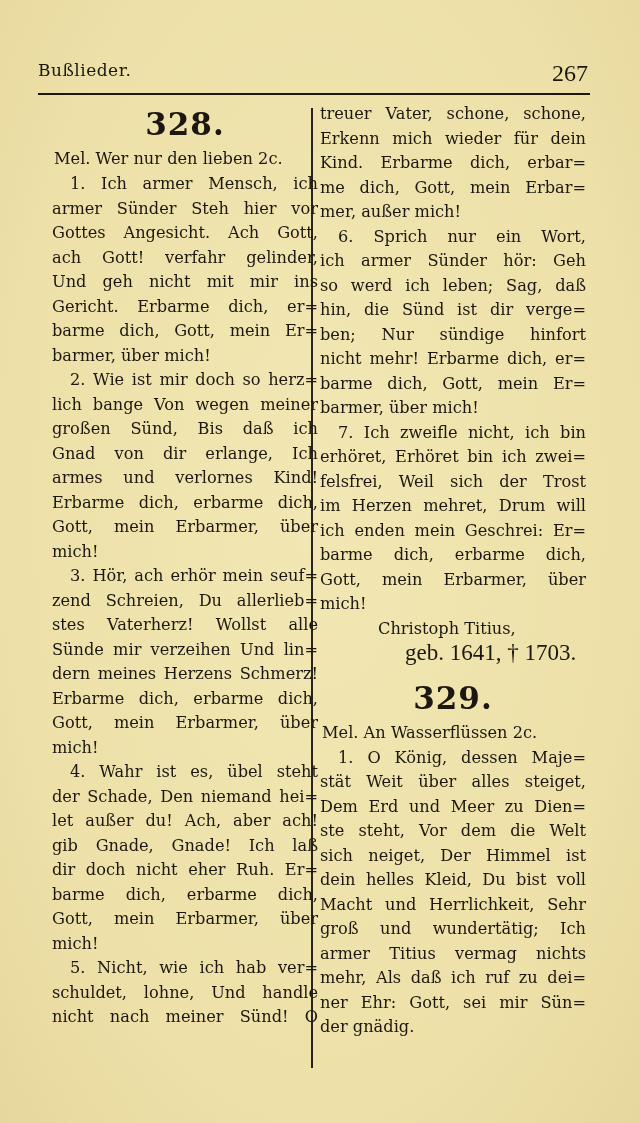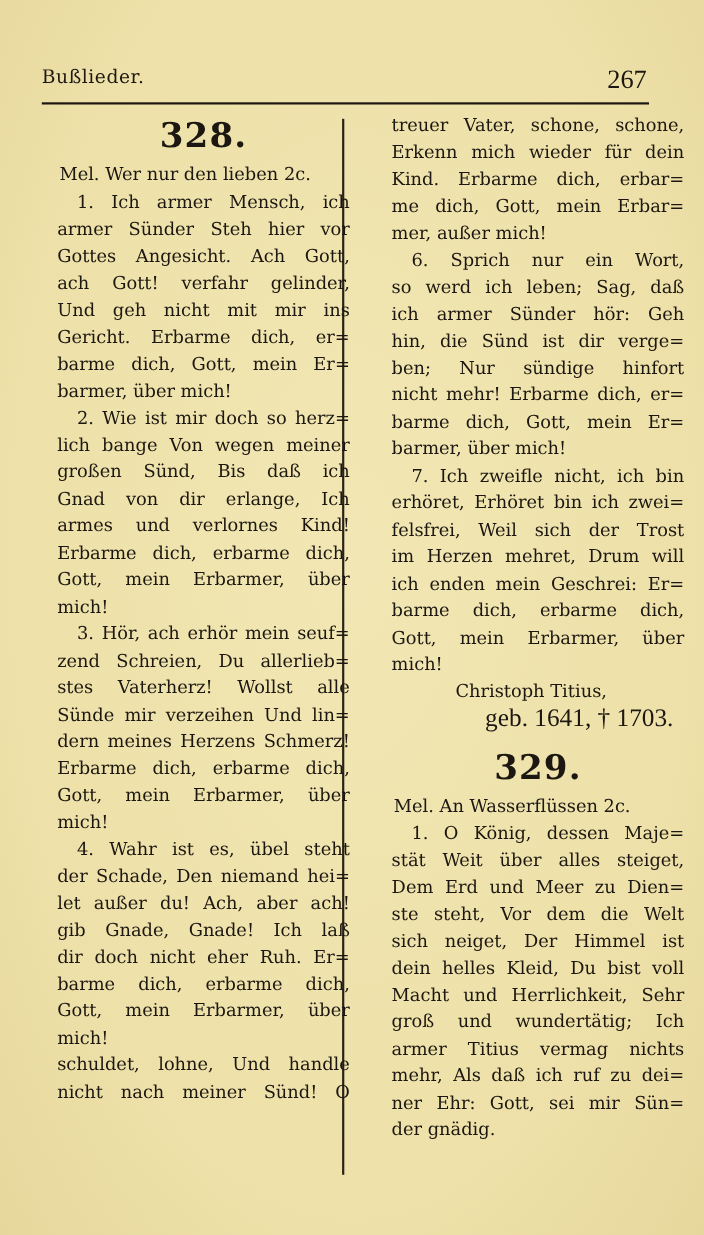--- a/index.html
+++ b/index.html
@@ -31,21 +31,21 @@
     }
     .divider {
       position: absolute; left: 311px; top: 108px; width: 2px; height: 960px;
       background: #2a2218;
     }
     .col {
       position: absolute; top: 102px; width: 266px;
       font-size: 16.2px; line-height: 24.5px;
     }
     .col-left { left: 36px; margin-left: 16px; }
-    .col-right { left: 320px; margin-left: 36px; }
+    .col-right { left: 320px; }
     .line {
       display: block; white-space: nowrap; text-align: justify;
       text-align-last: justify; height: 24.5px; overflow: visible;
     }
     .line.last { text-align-last: left; }
     .line.indent { padding-left: 18px; }
     .hymn-number {
       display: block; text-align: center; font-weight: bold;
       font-size: 31px; line-height: 44px; height: 44px;
       font-family: "DejaVu Serif", serif; letter-spacing: 1px;
@@ -110,38 +110,39 @@
       <span class="line">der Schade, Den niemand hei=</span>
       <span class="line">let außer du!  Ach, aber ach!</span>
       <span class="line">gib Gnade, Gnade! Ich laß</span>
       <span class="line">dir doch nicht eher Ruh.  Er=</span>
       <span class="line">barme dich, erbarme dich,</span>
       <span class="line">Gott, mein Erbarmer, über</span>
       <span class="line last">mich!</span>
     </div>
 
     <div>
+      <span class="line indent">5. Nicht, wie ich hab ver=</span>
       <span class="line">schuldet, lohne, Und handle</span>
       <span class="line">nicht nach meiner Sünd!  O</span>
     </div>
   </div>
 
   <div class="col col-right">
     <div>
       <span class="line">treuer Vater, schone, schone,</span>
       <span class="line">Erkenn mich wieder für dein</span>
       <span class="line">Kind.  Erbarme dich, erbar=</span>
       <span class="line">me dich, Gott, mein Erbar=</span>
       <span class="line last">mer, außer mich!</span>
     </div>
 
     <div>
       <span class="line indent">6.  Sprich nur ein Wort,</span>
+      <span class="line">ich armer Sünder hör:  Geh</span>
       <span class="line">so werd ich leben;  Sag, daß</span>
-      <span class="line">ich armer Sünder hör:  Geh</span>
       <span class="line">hin, die Sünd ist dir verge=</span>
       <span class="line">ben;  Nur sündige hinfort</span>
       <span class="line">nicht mehr! Erbarme dich, er=</span>
       <span class="line">barme dich, Gott, mein Er=</span>
       <span class="line last">barmer, über mich!</span>
     </div>
 
     <div>
       <span class="line indent">7. Ich zweifle nicht, ich bin</span>
       <span class="line">erhöret, Erhöret bin ich zwei=</span>

